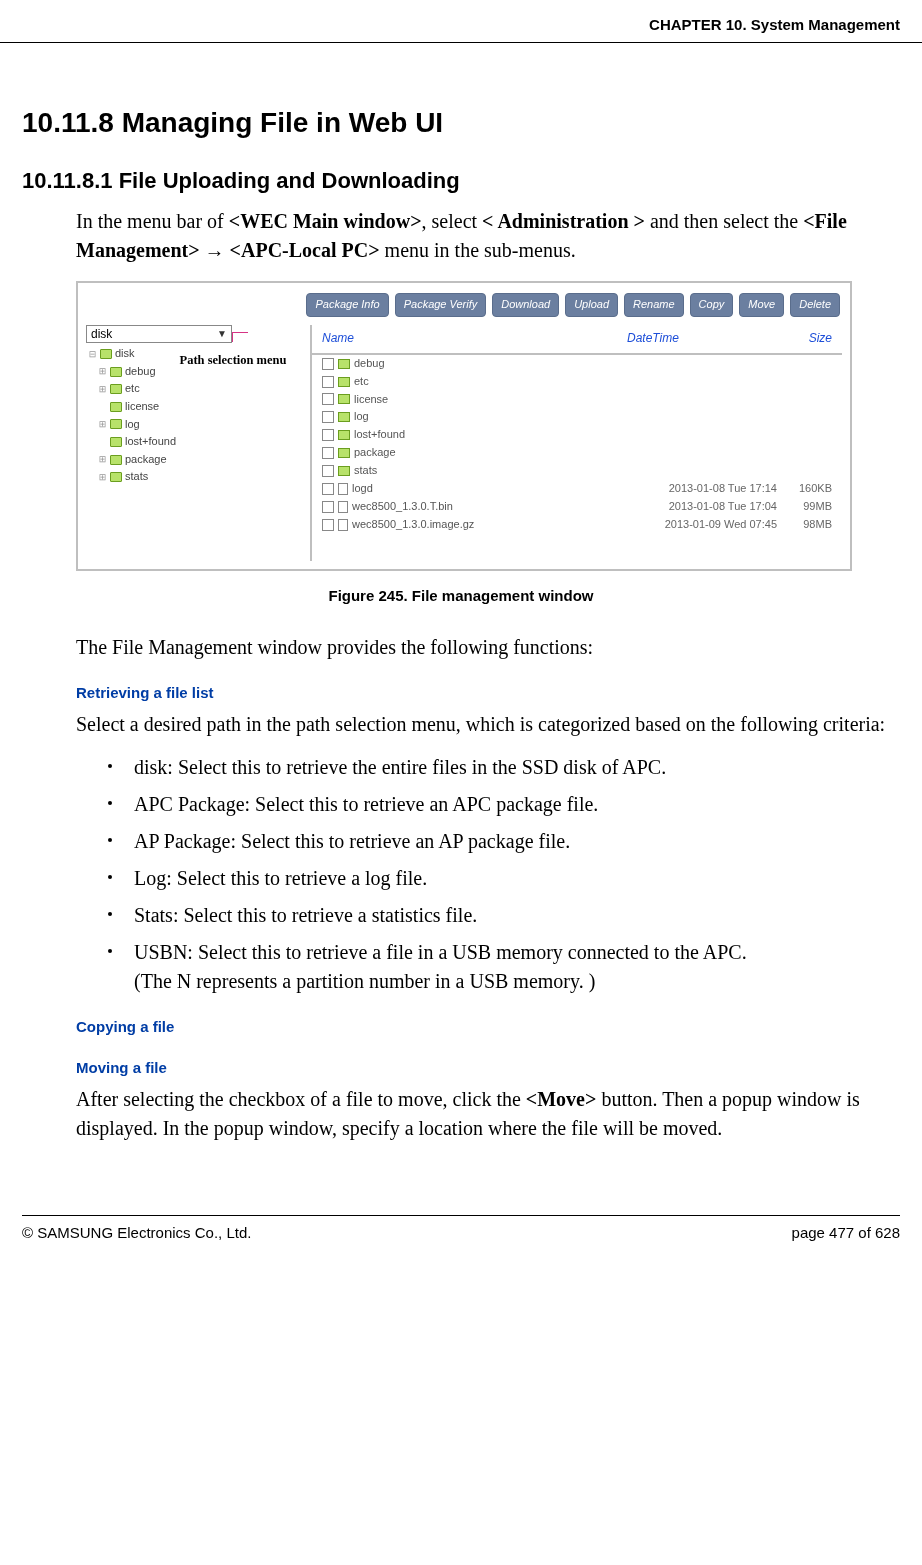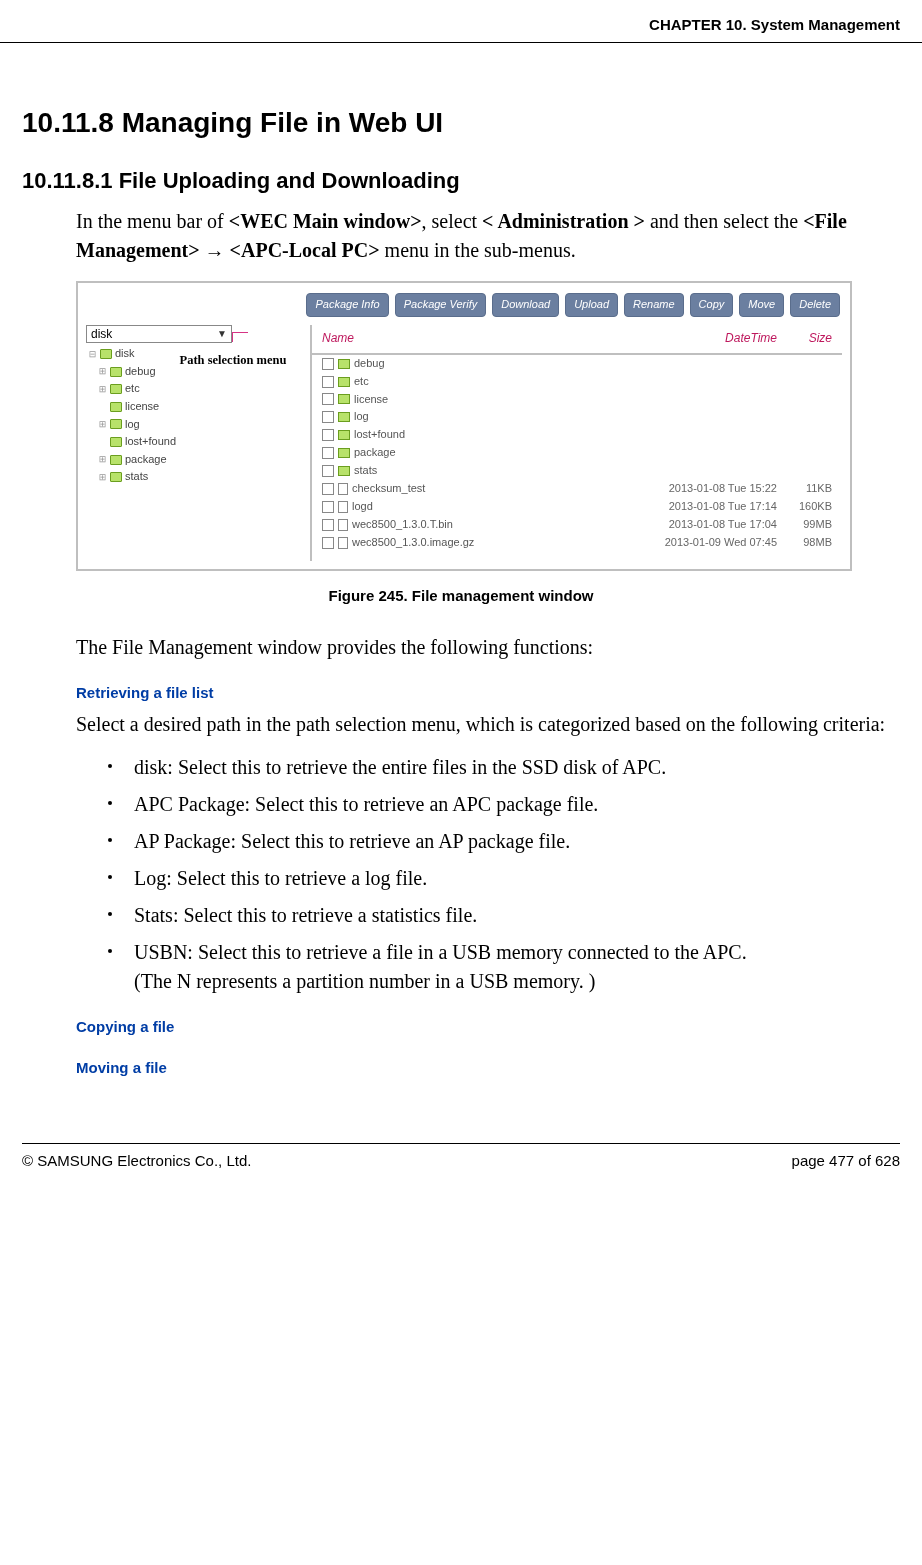--- a/index.html
+++ b/index.html
@@ -117,24 +117,24 @@
       border-left: 2px solid #bfbfbf;
       font-family: Arial, sans-serif;
       font-size: 12px;
       color: #555;
     }
     .file-head {
       display: flex;
       border-bottom: 2px solid #bfbfbf;
       padding: 5px 10px;
       font-style: italic;
-      color: #be185d;
+      color: #1d4ed8;
     }
     .fh-name { flex: 1; }
-    .fh-dt { width: 150px; text-align: right; }
+    .fh-dt { width: 150px; text-align: left; }
     .fh-size { width: 55px; text-align: right; }
     .file-row {
       display: flex; align-items: center;
       padding: 1px 10px;
       font-size: 11px;
     }
     .file-row .cb { width: 12px; height: 12px; border: 1px solid #888; margin-right: 4px; }
     .file-row .ico-fold { width: 12px; height: 10px; background: #b8e26a; border: 1px solid #6b9e1f; margin-right: 4px; }
     .file-row .ico-file { width: 10px; height: 12px; border: 1px solid #888; margin-right: 4px; background: #fff;}
     .file-row .fname { flex: 1; }
@@ -309,27 +309,20 @@
           <span class="fname">package</span>
         </div>
       <div class="file-row">
           <span class="cb"></span>
           <span class="ico-fold"></span>
           <span class="fname">stats</span>
         </div>
       <div class="file-row">
           <span class="cb"></span>
           <span class="ico-file"></span>
-          <span class="fname">checksum_test</span>
-          <span class="fdt">2013-01-08 Tue 15:22</span>
-          <span class="fsize">11KB</span>
-        </div>
-      <div class="file-row">
-          <span class="cb"></span>
-          <span class="ico-file"></span>
           <span class="fname">logd</span>
           <span class="fdt">2013-01-08 Tue 17:14</span>
           <span class="fsize">160KB</span>
         </div>
       <div class="file-row">
           <span class="cb"></span>
           <span class="ico-file"></span>
           <span class="fname">wec8500_1.3.0.T.bin</span>
           <span class="fdt">2013-01-08 Tue 17:04</span>
           <span class="fsize">99MB</span>
@@ -355,19 +348,22 @@
     <li><span>APC Package: Select this to retrieve an APC package file.</span></li>
     <li><span>AP Package: Select this to retrieve an AP package file.</span></li>
     <li><span>Log: Select this to retrieve a log file.</span></li>
     <li><span>Stats: Select this to retrieve a statistics file.</span></li>
     <li><span>USBN: Select this to retrieve a file in a USB memory connected to the APC.</span><span class="li-sub">(The N represents a partition number in a USB memory. )</span></li>
   </ul>
 
   <div class="subhead-blue">Copying a file</div>
 
   <div class="subhead-blue">Moving a file</div>
+  <p class="body-text">
+    <span>After selecting the checkbox of a file to move, click the </span><b>&lt;Move&gt;</b><span> button. Then a popup window is displayed. In the popup window, specify a location where the file will be moved.</span>
+  </p>
 
 </div>
 
 <div class="footer-line">
   <span>© SAMSUNG Electronics Co., Ltd.</span>
   <span>page 477 of 628</span>
 </div>
 
 </body></html>

